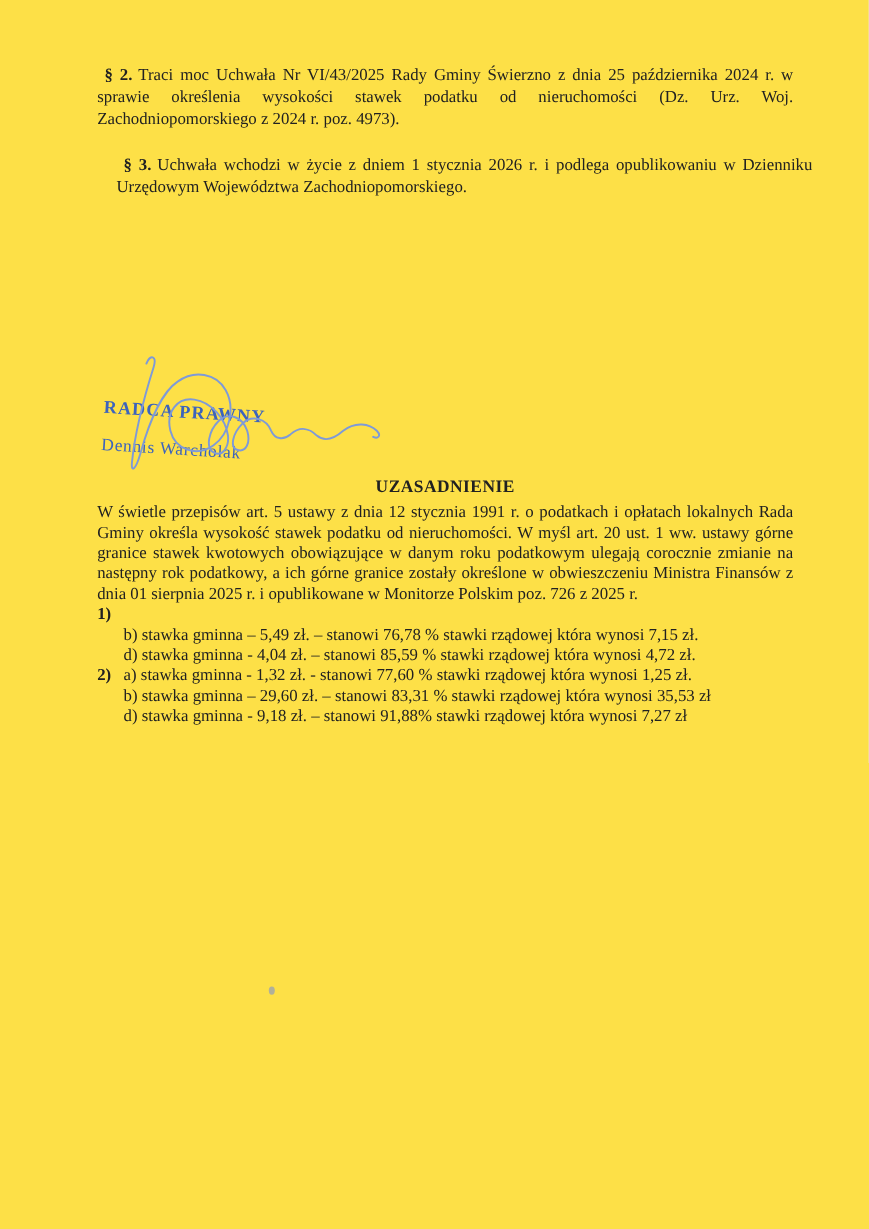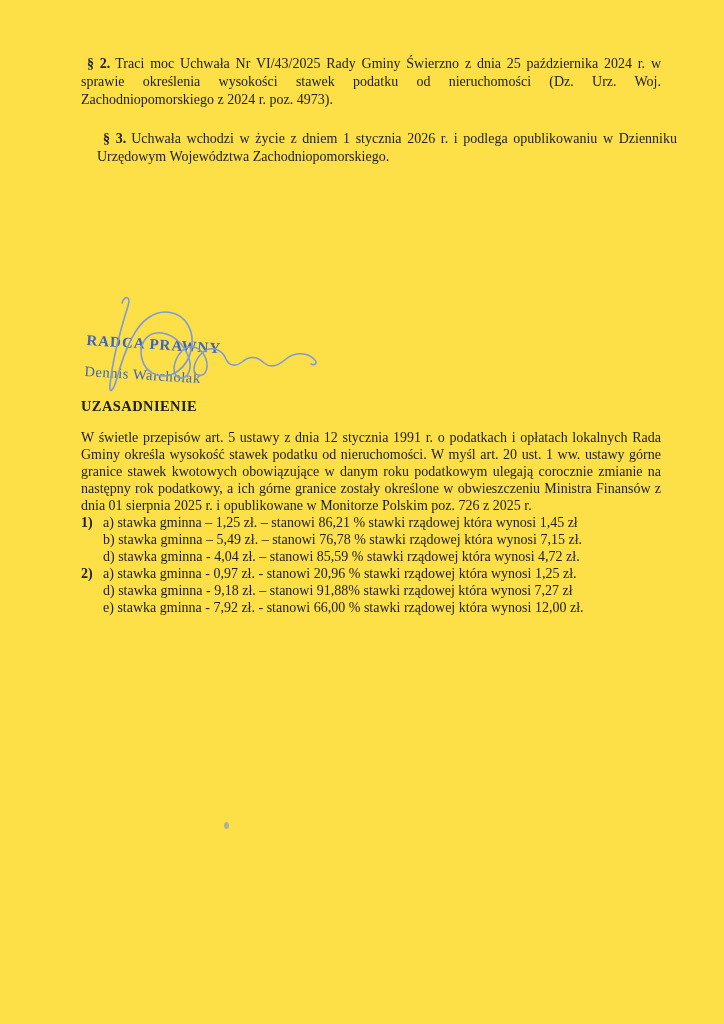--- a/index.html
+++ b/index.html
@@ -19,25 +19,26 @@
     font-size: 14px;
     line-height: 18px;
     text-align: justify;
     text-indent: 6px;
     margin: 0;
   }
   .sec-label { font-weight: bold; margin-right: 5px; }
   .heading {
     left: 81px; top: 398px;
     width: 580px;
+    text-align: center;
     font-weight: bold;
     font-size: 14.5px;
     letter-spacing: 0.4px;
   }
-  .justif { left: 81px; top: 429px; width: 580px; }
+  .justif { left: 81px; top: 419px; width: 580px; }
   .justif p {
     margin: 0;
     font-size: 14px;
     line-height: 17px;
     text-align: justify;
   }
   .rate-list { margin: 0; }
   .lrow {
     display: flex;
     font-size: 14px;
@@ -123,46 +124,42 @@
   </div>
 
   <div class="abs heading">UZASADNIENIE</div>
 
   <div class="abs justif">
     <p>W świetle przepisów art. 5 ustawy z dnia 12 stycznia 1991 r. o podatkach i opłatach lokalnych Rada Gminy określa wysokość stawek podatku od nieruchomości. W myśl art. 20 ust. 1 ww. ustawy górne granice stawek kwotowych obowiązujące w danym roku podatkowym ulegają corocznie zmianie na następny rok podatkowy, a ich górne granice zostały określone w obwieszczeniu Ministra Finansów z dnia 01 sierpnia 2025 r. i opublikowane w Monitorze Polskim poz. 726 z 2025 r.</p>
 
     <div class="rate-list">
       <div class="lrow">
         <span class="lnum">1)</span>
-        <span class="ltext">a)  stawka gminna – 1,25 zł.  – stanowi  86,21 % stawki rządowej która wynosi 1,45 zł</span>
       </div>
       <div class="lrow">
         <span class="lnum"></span>
         <span class="ltext">b) stawka gminna – 5,49 zł.  – stanowi 76,78 % stawki rządowej która wynosi 7,15 zł.</span>
       </div>
       <div class="lrow">
         <span class="lnum"></span>
         <span class="ltext">d) stawka gminna -  4,04 zł.  – stanowi 85,59 % stawki rządowej która wynosi 4,72 zł.</span>
       </div>
       <div class="lrow">
         <span class="lnum">2)</span>
-        <span class="ltext">a) stawka gminna -  0,97  zł. -  stanowi 20,96 % stawki rządowej która wynosi 1,25 zł.</span>
+        <span class="ltext">a) stawka gminna -  1,32  zł. -  stanowi 77,60 % stawki rządowej która wynosi 1,25 zł.</span>
       </div>
       <div class="lrow">
         <span class="lnum"></span>
+        <span class="ltext">b) stawka gminna – 29,60 zł. –  stanowi 83,31 % stawki rządowej która wynosi 35,53 zł</span>
       </div>
       <div class="lrow">
         <span class="lnum"></span>
       </div>
       <div class="lrow">
         <span class="lnum"></span>
         <span class="ltext">d) stawka gminna -  9,18 zł. – stanowi  91,88% stawki rządowej która wynosi 7,27 zł</span>
-      </div>
-      <div class="lrow">
-        <span class="lnum"></span>
-        <span class="ltext">e) stawka gminna -  7,92 zł. -  stanowi  66,00 % stawki rządowej która wynosi 12,00 zł.</span>
       </div>
     </div>
   </div>
 
   <div class="abs ink-dot"></div>
 
 </div>
 
 </body></html>

